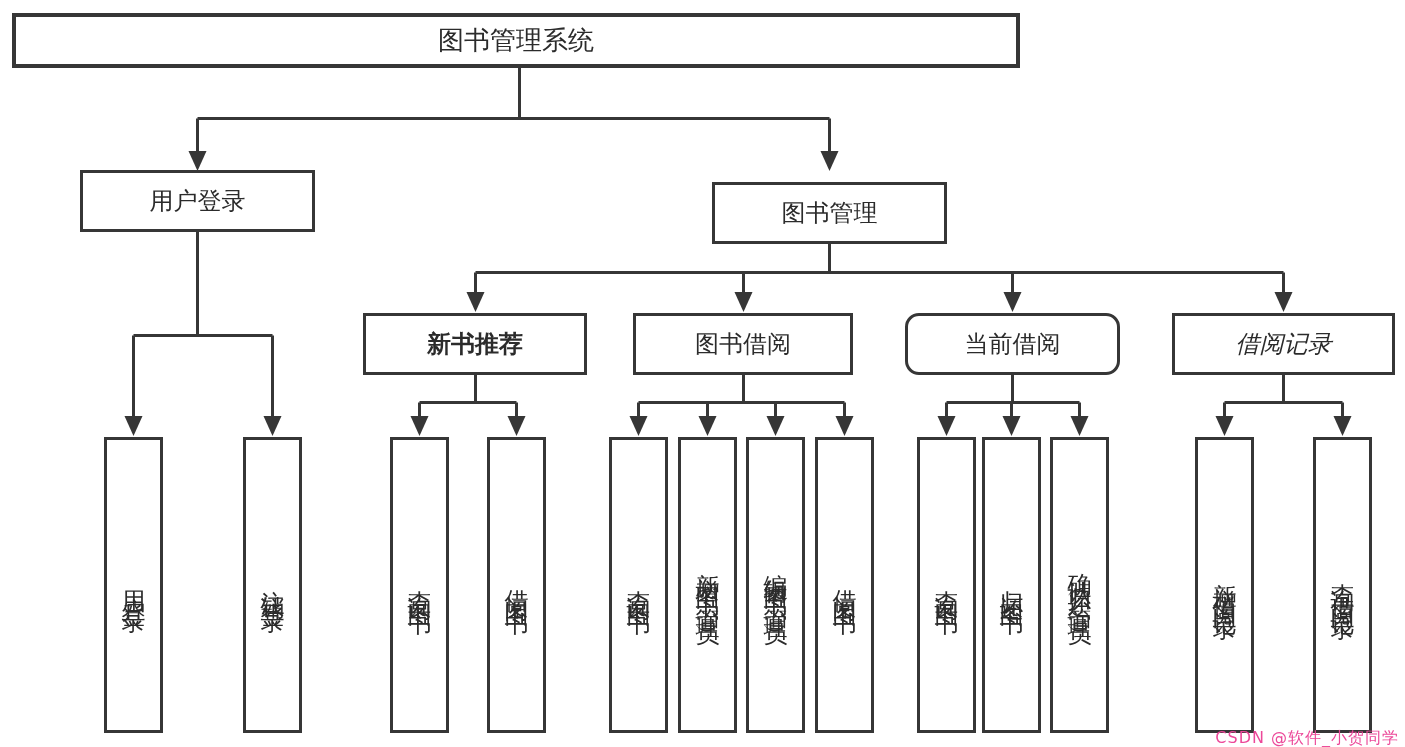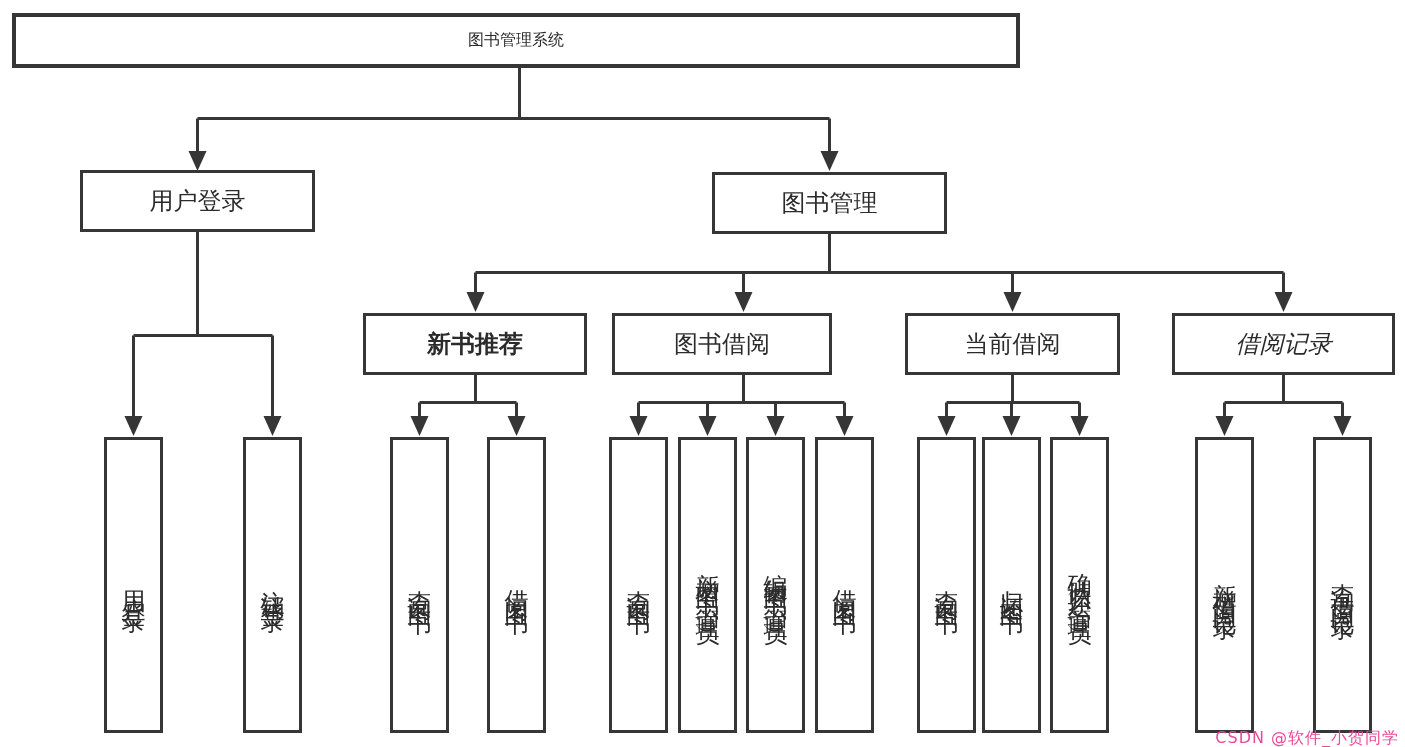--- a/index.html
+++ b/index.html
@@ -6,21 +6,21 @@
   #canvas {
     position:relative; width:1405px; height:747px; background:#ffffff;
     font-family:"DejaVu Sans","Liberation Sans",sans-serif; overflow:hidden;
   }
   #wires { position:absolute; left:0; top:0; width:1405px; height:747px; }
   .hbox {
     position:absolute; box-sizing:border-box; border:3px solid #363636; background:#ffffff;
     display:flex; align-items:center; justify-content:center;
     font-size:24px; color:#2b2b2b; white-space:nowrap;
   }
-  .hbox.root { border-width:4px; font-size:16px; }
+  .hbox.root { border-width:4px; font-size:26px; }
   .vbox {
     position:absolute; box-sizing:border-box; border:3px solid #363636; background:#ffffff;
     width:59px; height:296px; top:437px;
     display:flex; align-items:center; justify-content:center;
   }
   .vtext {
     writing-mode:vertical-rl; text-orientation:mixed;
     font-size:24px; letter-spacing:7px; line-height:1; color:#2b2b2b;
   }
   .watermark {
@@ -78,31 +78,31 @@
     </g>
   </svg>
 
   <div class="hbox root" style="left:12px; top:13px; width:1008px; height:55px;">
     <span>图书管理系统</span>
   </div>
 
   <div class="hbox" style="left:80px; top:170px; width:235px; height:62px;">
     <span>用户登录</span>
   </div>
-  <div class="hbox" style="left:712px; top:172px; width:235px; height:62px;">
+  <div class="hbox" style="left:712px; top:182px; width:235px; height:62px;">
     <span>图书管理</span>
   </div>
 
   <div class="hbox" style="left:363px; top:313px; width:224px; height:62px;font-weight:bold;">
     <span>新书推荐</span>
   </div>
-  <div class="hbox" style="left:612px; top:313px; width:220px; height:62px;">
+  <div class="hbox" style="left:633px; top:313px; width:220px; height:62px;">
     <span>图书借阅</span>
   </div>
-  <div class="hbox" style="left:905px; top:313px; width:215px; height:62px;">
+  <div class="hbox" style="left:905px; top:313px; width:215px; height:62px;border-radius:14px;">
     <span>当前借阅</span>
   </div>
   <div class="hbox" style="left:1172px; top:313px; width:223px; height:62px;font-style:italic;">
     <span>借阅记录</span>
   </div>
 
   <div class="vbox" style="left:104px;">
     <span class="vtext">用户登录</span>
   </div>
   <div class="vbox" style="left:243px;">

